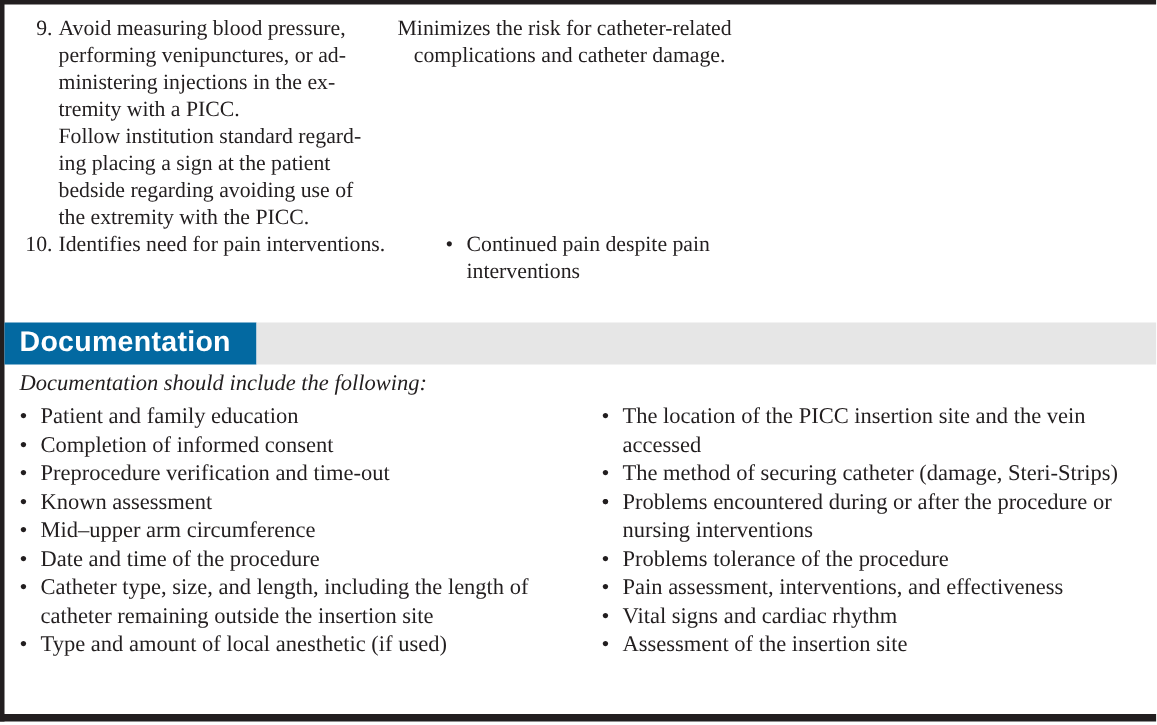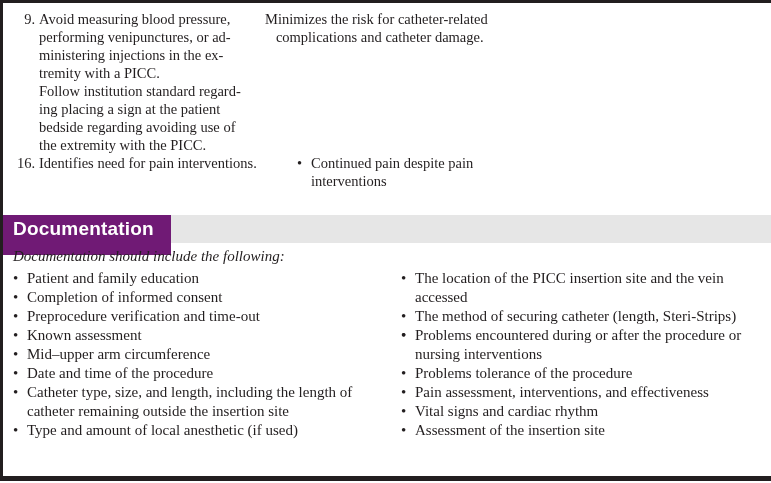--- a/index.html
+++ b/index.html
@@ -23,21 +23,21 @@
   .col-num{width:24px;text-align:right;flex:none;white-space:pre;}
   .col-intervention{width:222px;margin-left:4px;flex:none;white-space:pre;}
   .col-rationale{width:248px;margin-left:4px;flex:none;white-space:pre;}
   .col-observation{margin-left:10px;flex:none;display:flex;align-items:flex-start;}
   .obs-bullet{flex:none;width:14px;}
   .obs-text{white-space:pre;font-family:Liberation Serif, serif;}
 
   
   .doc-headerbar{display:flex;margin-top:25px;height:28px;}
   .doc-headbox{
-    width:168px;height:40px;background:#701a75;flex:none;
+    width:168px;height:28px;background:#0369a1;flex:none;
     color:#ffffff;font-family:"Liberation Sans","DejaVu Sans",sans-serif;
     font-weight:bold;font-size:19px;line-height:28px;
     padding-left:10px;box-sizing:border-box;letter-spacing:0.2px;
   }
   .doc-graybar{flex:1;height:28px;background:#e6e6e6;}
   .doc-body{padding:4px 0 0 10px;font-size:15px;line-height:19px;}
   .doc-intro{font-style:italic;}
   .doc-columns{display:flex;margin-top:3px;}
   .doc-col{flex:none;}
   .doc-col-left{width:380px;}
@@ -64,21 +64,21 @@
 ministering injections in the ex-
 tremity with a PICC.
 Follow institution standard regard-
 ing placing a sign at the patient
 bedside regarding avoiding use of
 the extremity with the PICC.</div>
         <div class="col-rationale">Minimizes the risk for catheter-related
    complications and catheter damage.</div>
       </div>
       <div class="prow">
-        <div class="col-num">16.</div>
+        <div class="col-num">10.</div>
         <div class="col-rationale">Identifies need for pain interventions.</div>
         <div class="col-observation">
           <span class="obs-bullet">•</span>
           <span class="obs-text">Continued pain despite pain
 interventions</span>
         </div>
       </div>
     </div>
 
     <div class="doc-headerbar">
@@ -100,21 +100,21 @@
             <li><span class="li-bullet">•</span><span class="li-text">Date and time of the procedure</span></li>
             <li><span class="li-bullet">•</span><span class="li-text">Catheter type, size, and length, including the length of
 catheter remaining outside the insertion site</span></li>
             <li><span class="li-bullet">•</span><span class="li-text">Type and amount of local anesthetic (if used)</span></li>
           </ul>
         </div>
         <div class="doc-col doc-col-right">
           <ul class="doc-list">
             <li><span class="li-bullet">•</span><span class="li-text">The location of the PICC insertion site and the vein
 accessed</span></li>
-            <li><span class="li-bullet">•</span><span class="li-text">The method of securing catheter (length, Steri-Strips)</span></li>
+            <li><span class="li-bullet">•</span><span class="li-text">The method of securing catheter (damage, Steri-Strips)</span></li>
             <li><span class="li-bullet">•</span></li>
             <li><span class="li-bullet">•</span><span class="li-text">Problems encountered during or after the procedure or
 nursing interventions</span></li>
             <li><span class="li-bullet">•</span><span class="li-text">Problems tolerance of the procedure</span></li>
             <li><span class="li-bullet">•</span><span class="li-text">Pain assessment, interventions, and effectiveness</span></li>
             <li><span class="li-bullet">•</span><span class="li-text">Vital signs and cardiac rhythm</span></li>
             <li><span class="li-bullet">•</span><span class="li-text">Assessment of the insertion site</span></li>
           </ul>
         </div>
       </div>

